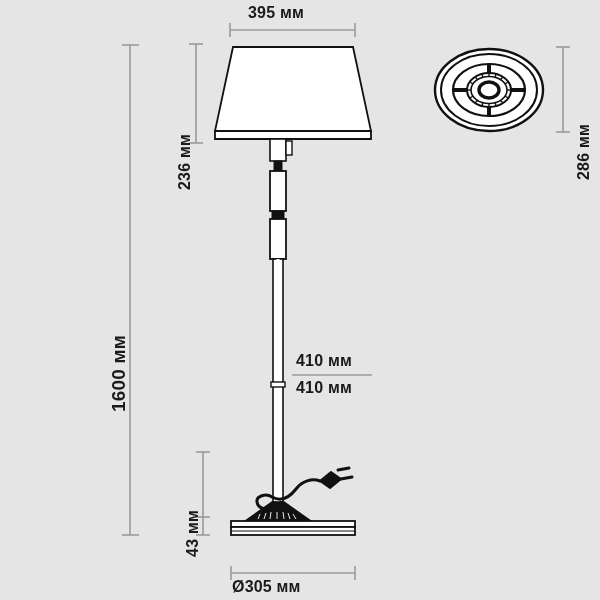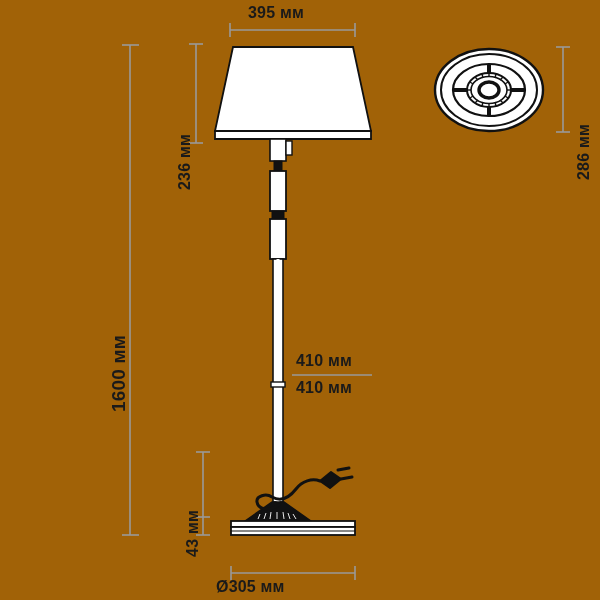--- a/index.html
+++ b/index.html
@@ -4,21 +4,21 @@
 <style>
   html, body {
     margin: 0;
     padding: 0;
     background: #ffffff;
   }
   #canvas {
     position: relative;
     width: 600px;
     height: 600px;
-    background: #a16207;
+    background: #e5e5e5;
     font-family: "Liberation Sans", sans-serif;
     overflow: hidden;
   }
   svg.layer {
     position: absolute;
     left: 0;
     top: 0;
     width: 600px;
     height: 600px;
   }
@@ -165,17 +165,17 @@
   <div class="dim-label vertical rot-left" style="left:176px; top:134px;">236 мм</div>
 
   <div class="dim-label vertical rot-left" style="left:108px; top:335px; font-size:19px;">1600 мм</div>
 
   <div class="dim-label" style="left:296px; top:352px;">410 мм</div>
 
   <div class="dim-label" style="left:296px; top:379px;">410 мм</div>
 
   <div class="dim-label vertical rot-left" style="left:184px; top:510px;">43 мм</div>
 
-  <div class="dim-label" style="left:216px; top:578px;">Ø305 мм</div>
+  <div class="dim-label" style="left:232px; top:578px;">Ø305 мм</div>
 
   <div class="dim-label vertical rot-left" style="left:575px; top:124px;">286 мм</div>
 
 </div>
 
 </body></html>

